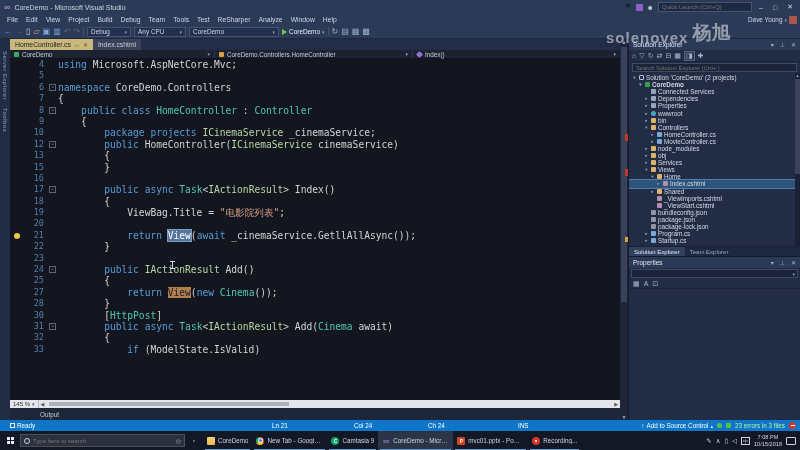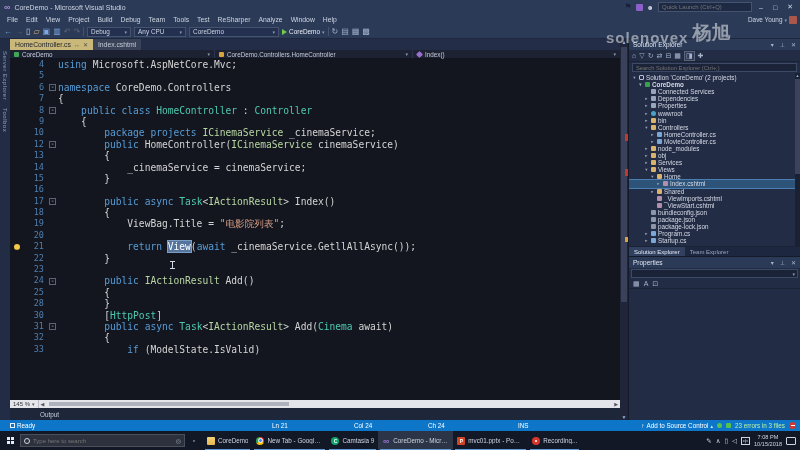--- a/index.html
+++ b/index.html
@@ -320,26 +320,20 @@
             <span class="txt"><span class="tk-p">        </span><span class="tk-k">public</span><span class="tk-p"> HomeController(</span><span class="tk-i">ICinemaService</span><span class="tk-p"> cinemaService)</span></span>
           </div>
           <div class="cl">
             <span class="m"></span>
             <span class="ln">13</span>
             <span class="fold"></span>
             <span class="txt"><span class="tk-p">        {</span></span>
           </div>
           <div class="cl">
             <span class="m"></span>
-            <span class="ln">14</span>
-            <span class="fold"></span>
-            <span class="txt"><span class="tk-p">            _cinemaService = cinemaService;</span></span>
-          </div>
-          <div class="cl">
-            <span class="m"></span>
             <span class="ln">15</span>
             <span class="fold"></span>
             <span class="txt"><span class="tk-p">        }</span></span>
           </div>
           <div class="cl">
             <span class="m"></span>
             <span class="ln">16</span>
             <span class="fold"></span>
             <span class="txt"></span>
           </div>
@@ -395,20 +389,26 @@
             <span class="fold">
               <span class="foldbox">-</span>
             </span>
             <span class="txt"><span class="tk-p">        </span><span class="tk-k">public</span><span class="tk-p"> </span><span class="tk-i">IActionResult</span><span class="tk-p"> Add()</span></span>
           </div>
           <div class="cl">
             <span class="m"></span>
             <span class="ln">25</span>
             <span class="fold"></span>
             <span class="txt"><span class="tk-p">        {</span></span>
+          </div>
+          <div class="cl">
+            <span class="m"></span>
+            <span class="ln">27</span>
+            <span class="fold"></span>
+            <span class="txt"><span class="tk-p">            </span><span class="tk-k">return</span><span class="tk-p"> </span><span class="tk-hl">View</span><span class="tk-p">(</span><span class="tk-k">new</span><span class="tk-p"> </span><span class="tk-t">Cinema</span><span class="tk-p">());</span></span>
           </div>
           <div class="cl">
             <span class="m"></span>
             <span class="ln">28</span>
             <span class="fold"></span>
             <span class="txt"><span class="tk-p">        }</span></span>
           </div>
           <div class="cl">
             <span class="m"></span>
             <span class="ln">30</span>

